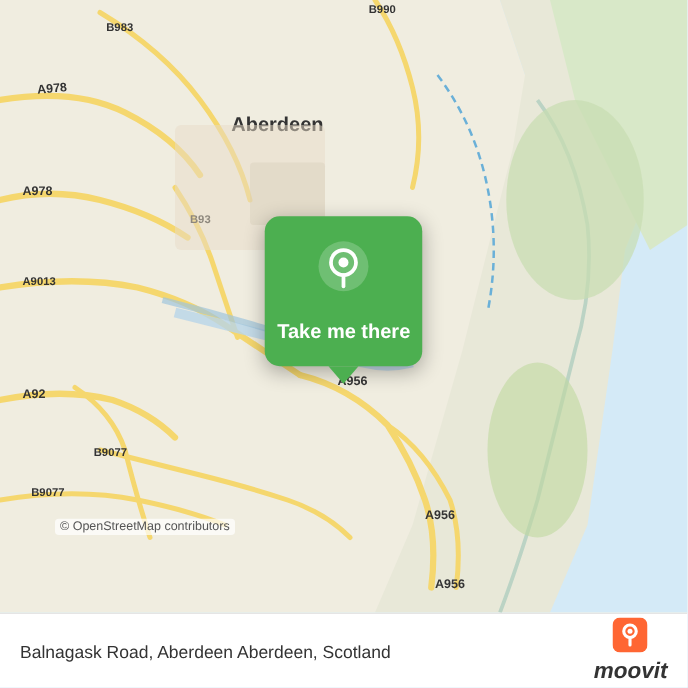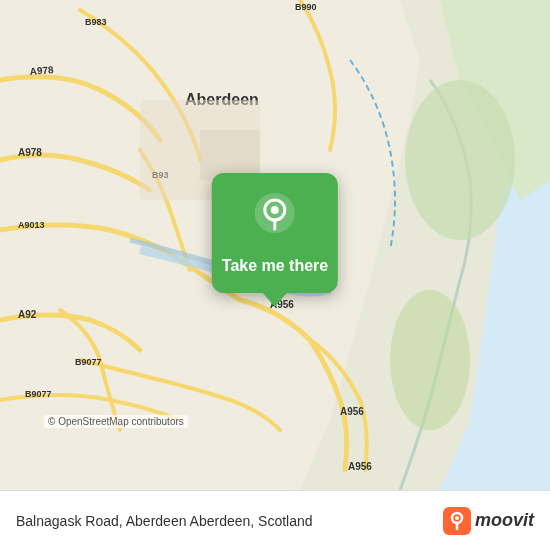--- a/index.html
+++ b/index.html
@@ -82,20 +82,21 @@
     #footer-text {
       font-size: 14px;
       color: #333;
       flex: 1;
     }
 
     #moovit-logo {
       display: flex;
       align-items: center;
       gap: 4px;
+      flex-direction: column;
     }
 
     #moovit-pin {
       width: 28px;
       height: 28px;
     }
 
     #moovit-text {
       font-size: 18px;
       font-weight: 700;

